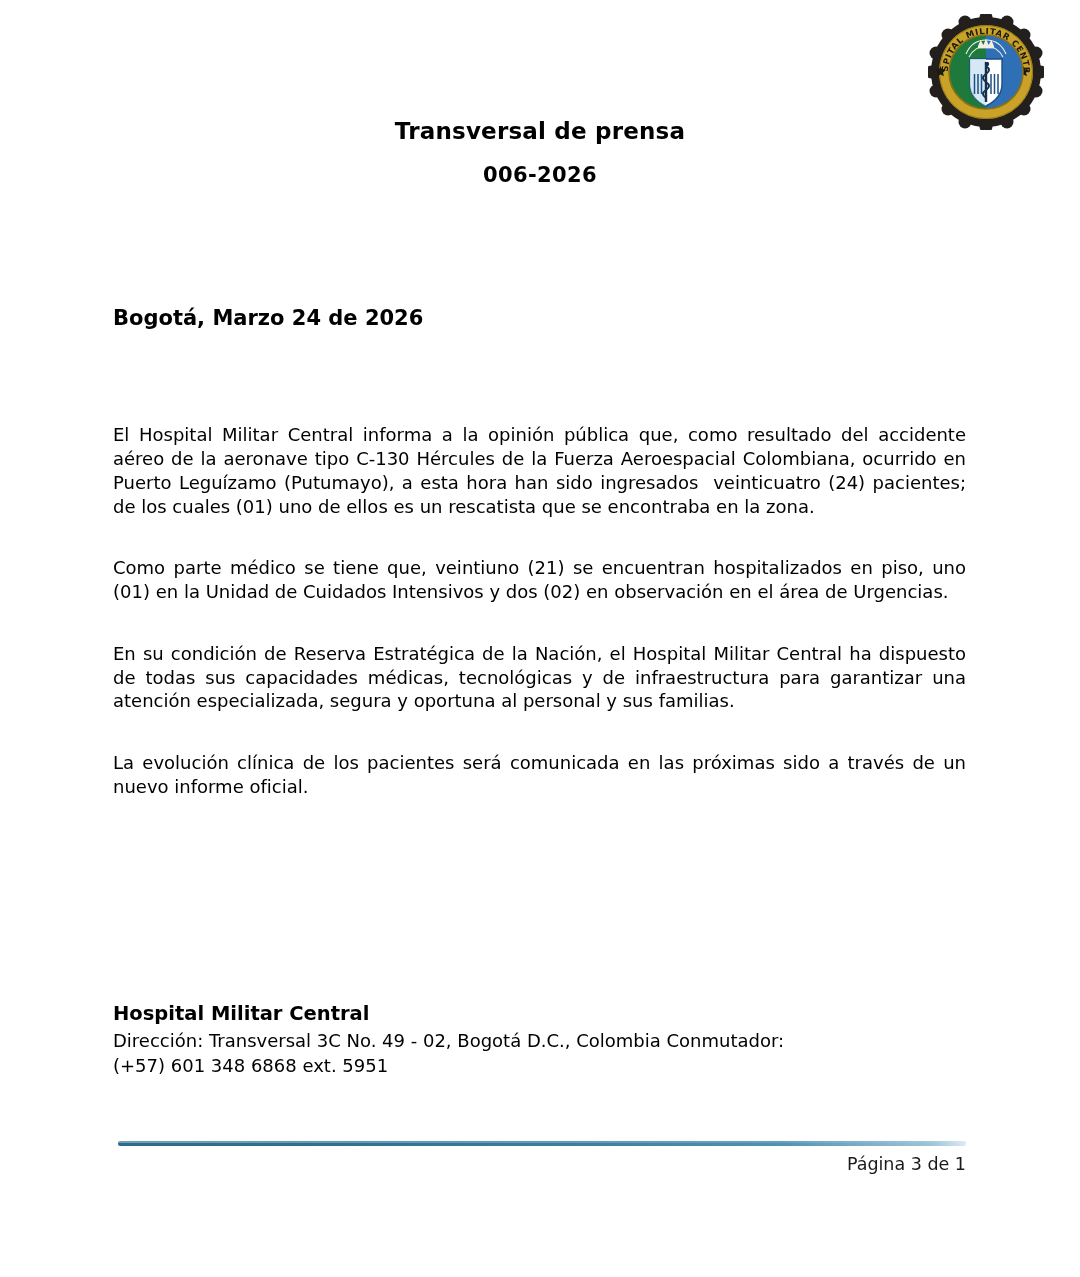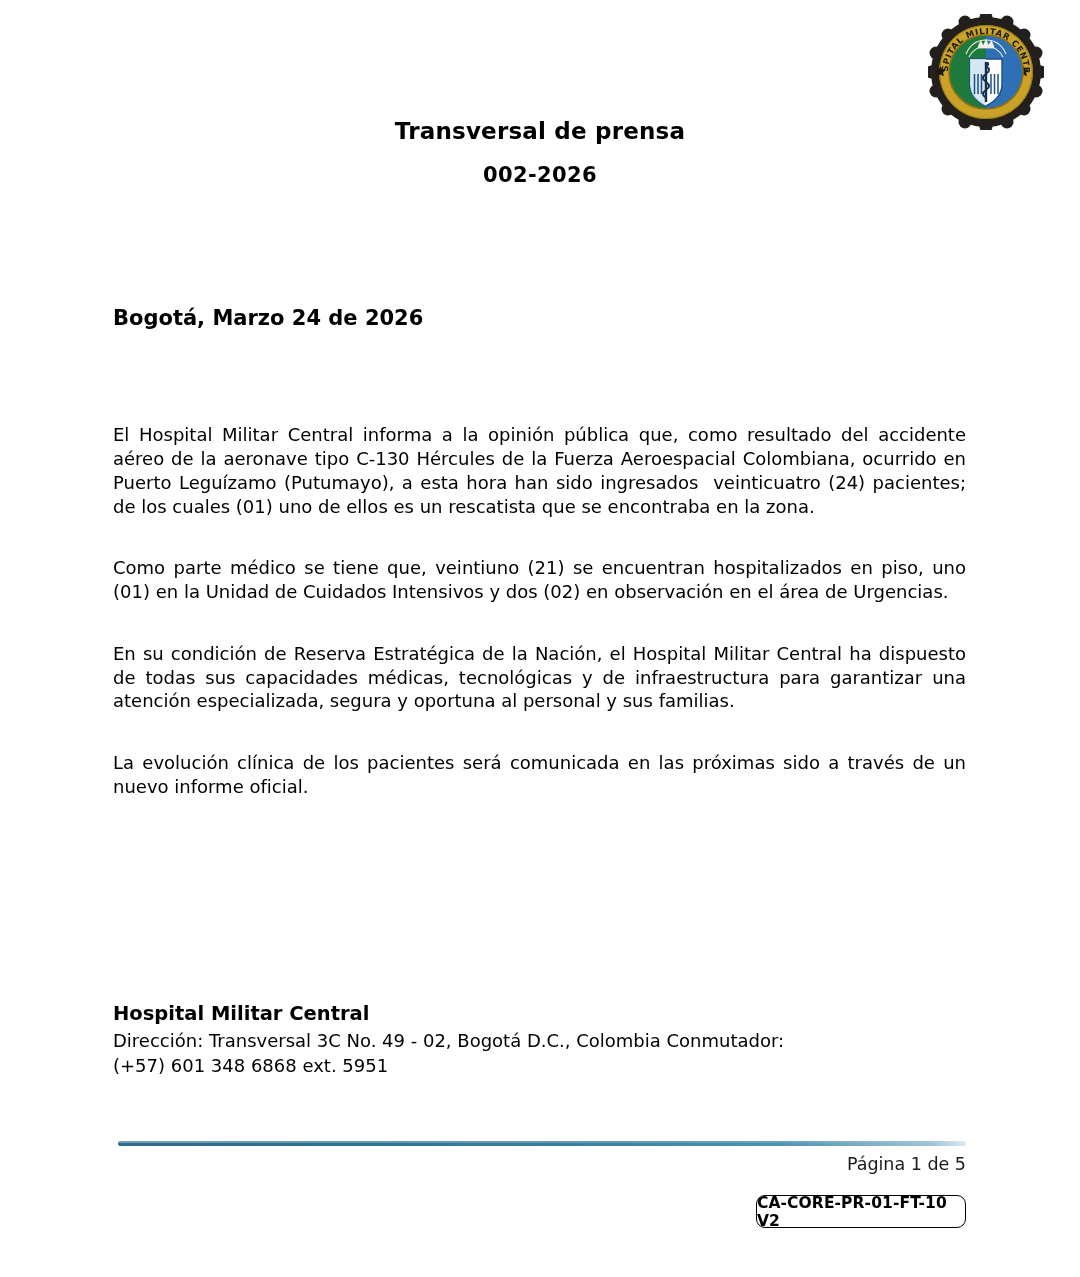--- a/index.html
+++ b/index.html
@@ -240,21 +240,21 @@
             <path d="M 58,52 q 6,4 0,8 q -6,4 0,8 q 6,4 0,8 q -6,4 0,8" fill="none" stroke="#14304f" stroke-width="2"></path>
             <circle cx="59" cy="50" r="2.2" fill="#14304f"></circle>
           </g>
         </g>
       </svg>
     </div>
   </div>
 
   <div class="doc-title">Transversal de prensa</div>
 
-  <div class="doc-number">002-2026</div>
+  <div class="doc-number">006-2026</div>
 
   <div class="body-block">
     <p class="dateline">Bogotá, Marzo 24 de 2026</p>
 
     <p class="para">El Hospital Militar Central informa a la opinión pública que, como resultado del accidente aéreo de la aeronave tipo C-130 Hércules de la Fuerza Aeroespacial Colombiana, ocurrido en Puerto Leguízamo (Putumayo), a esta hora han sido ingresados  veinticuatro (24) pacientes; de los cuales (01) uno de ellos es un rescatista que se encontraba en la zona.</p>
 
     <p class="para">Como parte médico se tiene que, veintiuno (21) se encuentran hospitalizados en piso, uno (01) en la Unidad de Cuidados Intensivos y dos (02) en observación en el área de Urgencias.</p>
 
     <p class="para">En su condición de Reserva Estratégica de la Nación, el Hospital Militar Central ha dispuesto de todas sus capacidades médicas, tecnológicas y de infraestructura para garantizar una atención especializada, segura y oportuna al personal y sus familias.</p>
 
@@ -262,19 +262,16 @@
   </div>
 
   <div class="sign-block">
     <p class="sign-name">Hospital Militar Central</p>
     <p class="sign-line">Dirección: Transversal 3C No. 49 - 02, Bogotá D.C., Colombia Conmutador:</p>
     <p class="sign-line">(+57) 601 348 6868 ext. 5951</p>
   </div>
 
   <div class="footer-rule"></div>
 
-  <div class="page-number">Página 1 de 5</div>
-
-  <div class="doc-code-box">
-    <span class="doc-code-text">CA-CORE-PR-01-FT-10 V2</span>
-  </div>
+  <div class="page-number">Página 3 de 1</div>
+
 
 </div>
 
 </body></html>

